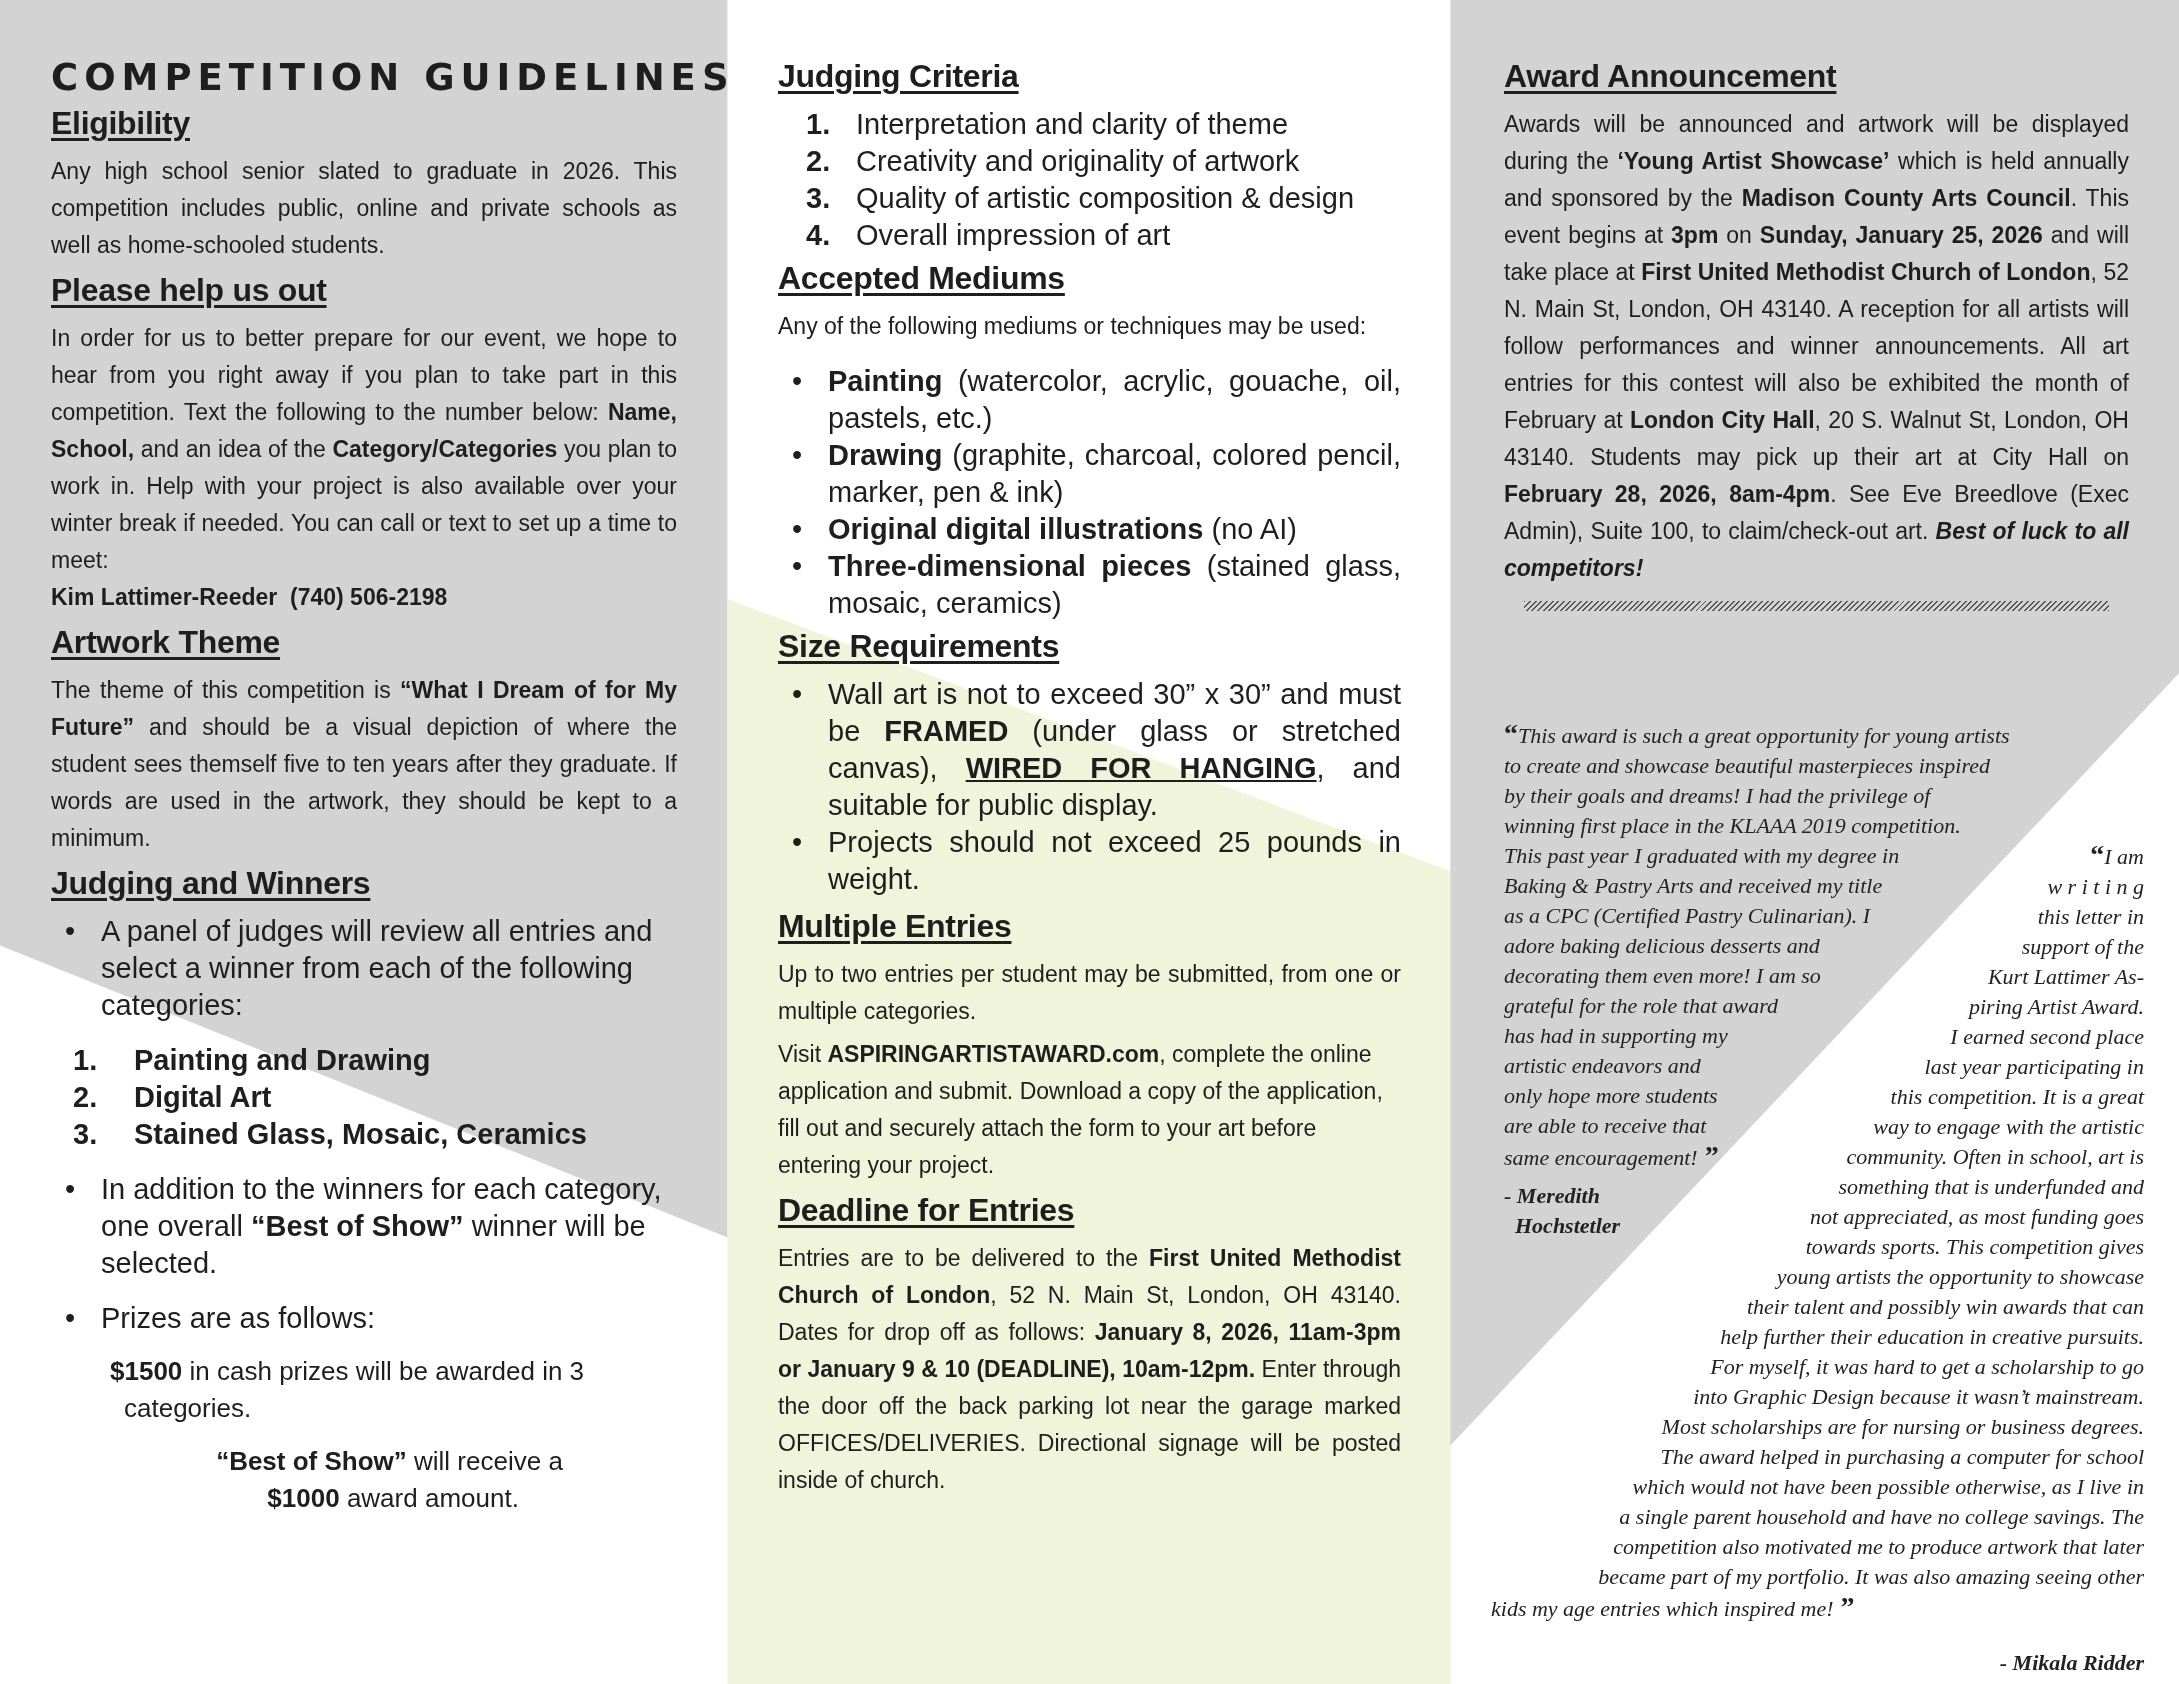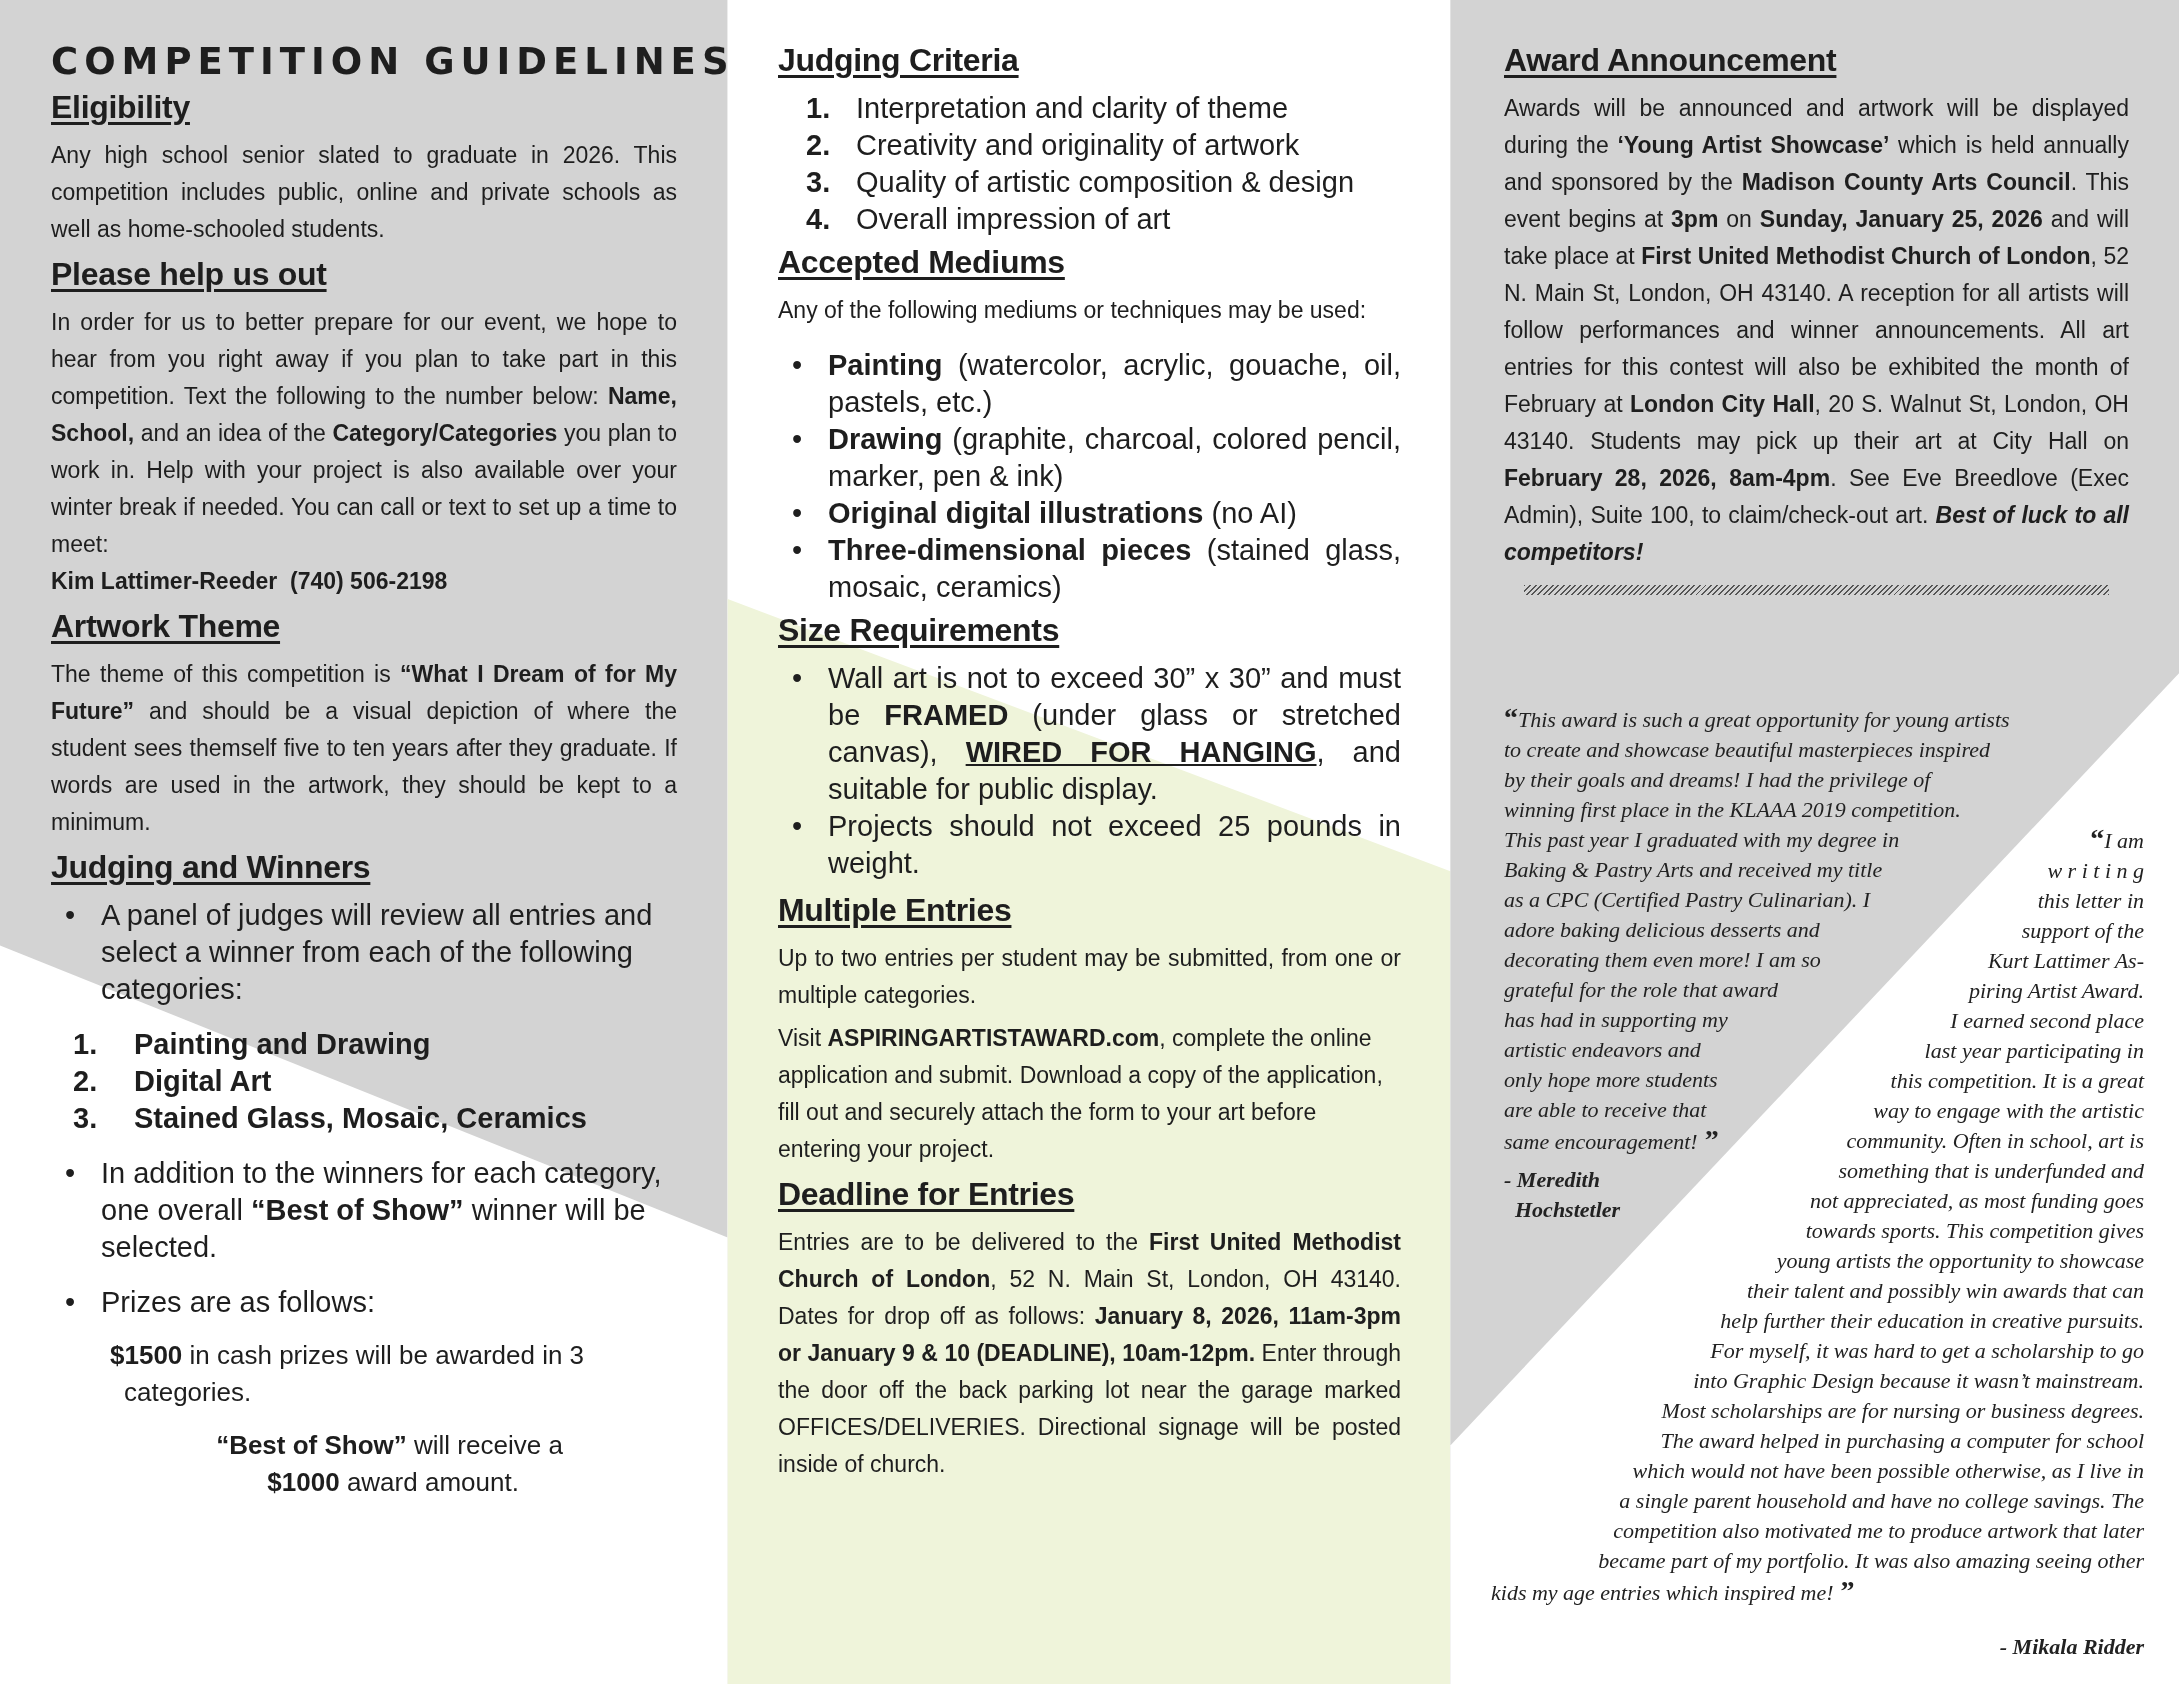--- a/index.html
+++ b/index.html
@@ -1,19 +1,19 @@
 <!DOCTYPE html>
 <html><head>
 <meta charset="utf-8">
 <style>
   html, body { margin:0; padding:0; }
   body { width:2179px; height:1684px; position:relative; overflow:hidden; background:#ffffff;
          font-family:"Liberation Sans", "DejaVu Sans", sans-serif; color:#1e1e1e; }
   .bg { position:absolute; top:0; left:0; width:2179px; height:1684px; z-index:0; }
-  .panel { position:absolute; top:0; height:1504px; z-index:1; box-sizing:border-box; }
+  .panel { position:absolute; top:16px; height:1504px; z-index:1; box-sizing:border-box; }
   #p1 { left:0; width:728px; padding:40px 51px 0 51px; }
   #p2 { left:728px; width:723px; padding:40px 50px 0 50px; }
   #p3 { left:1450px; width:729px; padding:40px 50px 0 54px; }
 
   .main-title { font-family:"DejaVu Sans", sans-serif; font-weight:bold; font-size:37px; letter-spacing:6px; margin:0 0 4px 0; white-space:nowrap; }
   h2 { font-size:32px; font-weight:bold; text-decoration:underline; text-underline-offset:4px; margin:0 0 10px 0; line-height:40px; letter-spacing:-0.3px; }
   p { font-size:23px; line-height:37px; margin:0 0 6px 0; }
   .j { text-align:justify; }
   b { font-weight:bold; }
   ol.num { list-style:none; padding:0; margin:0 0 6px 0; }

